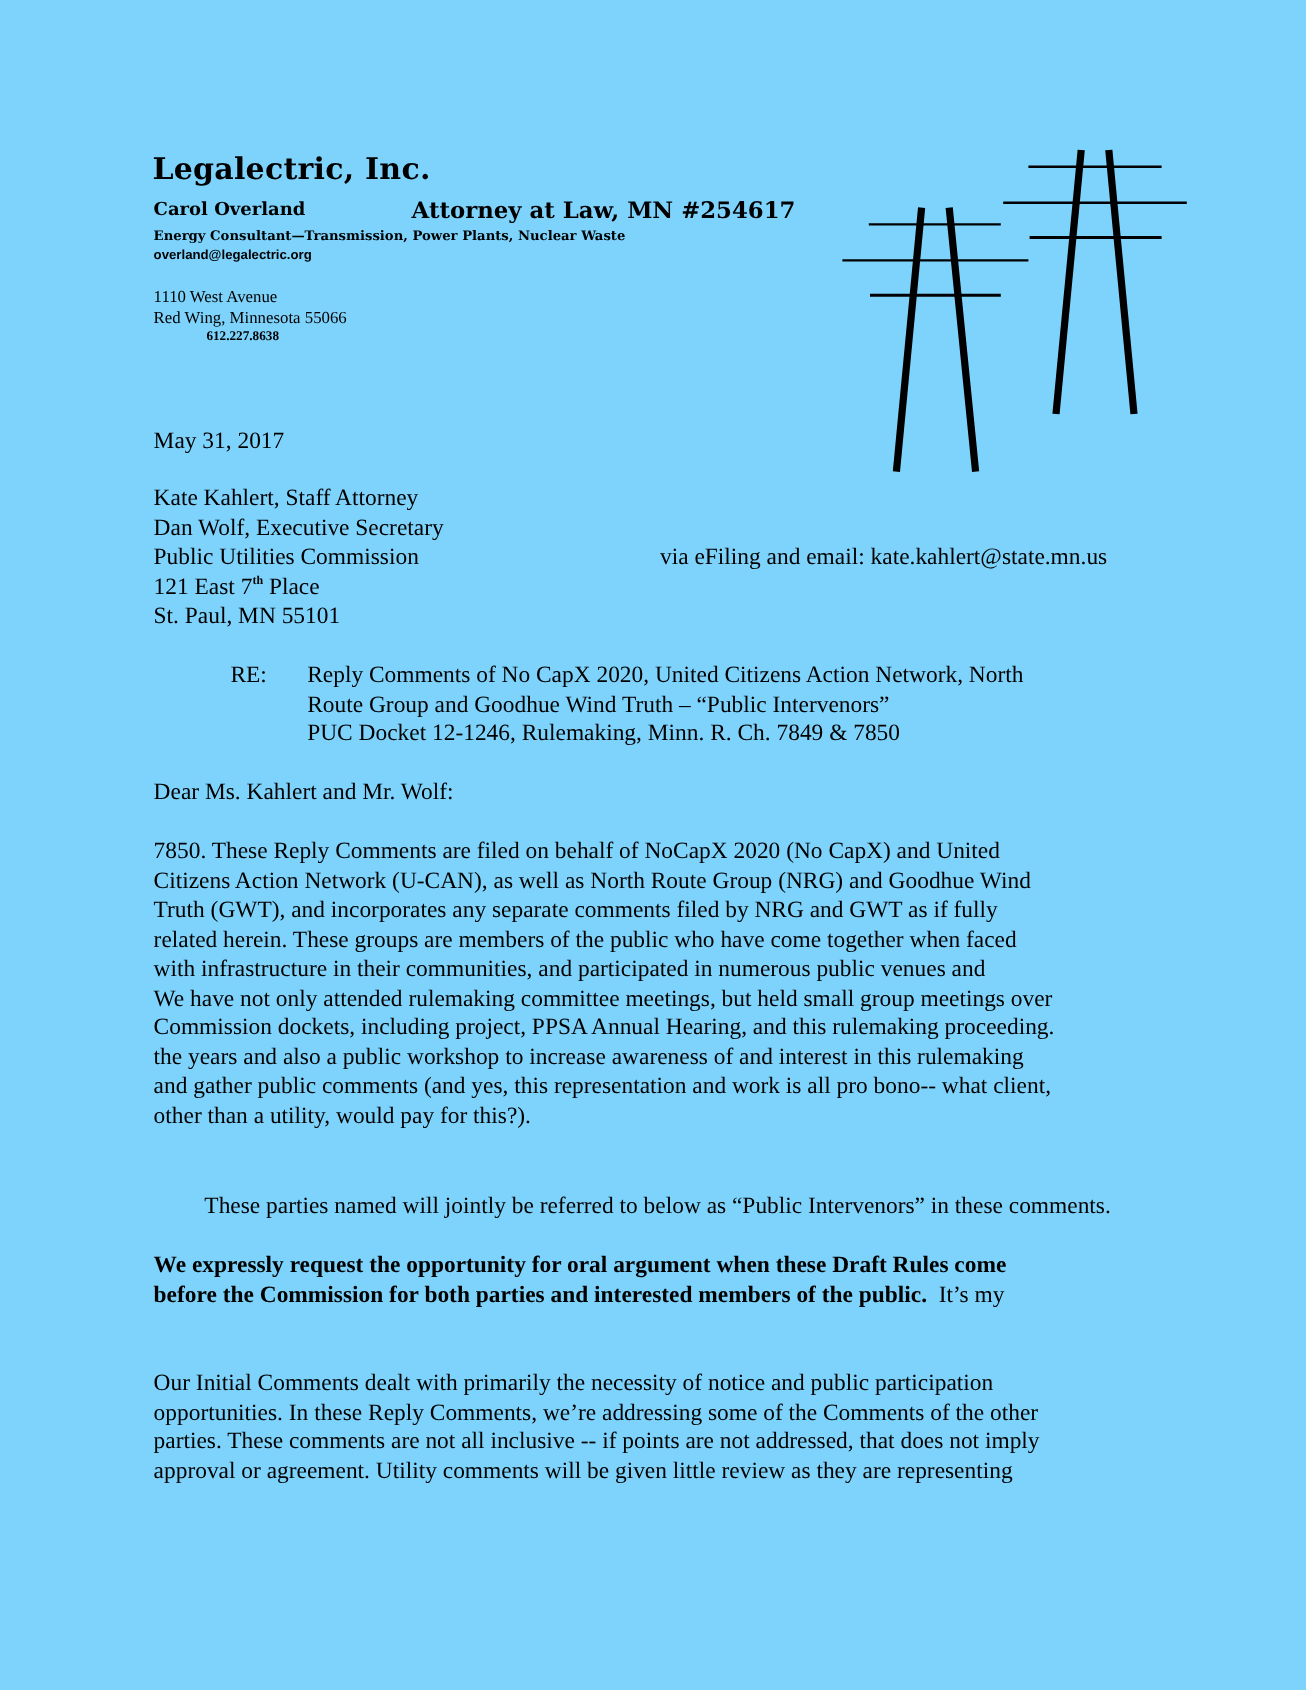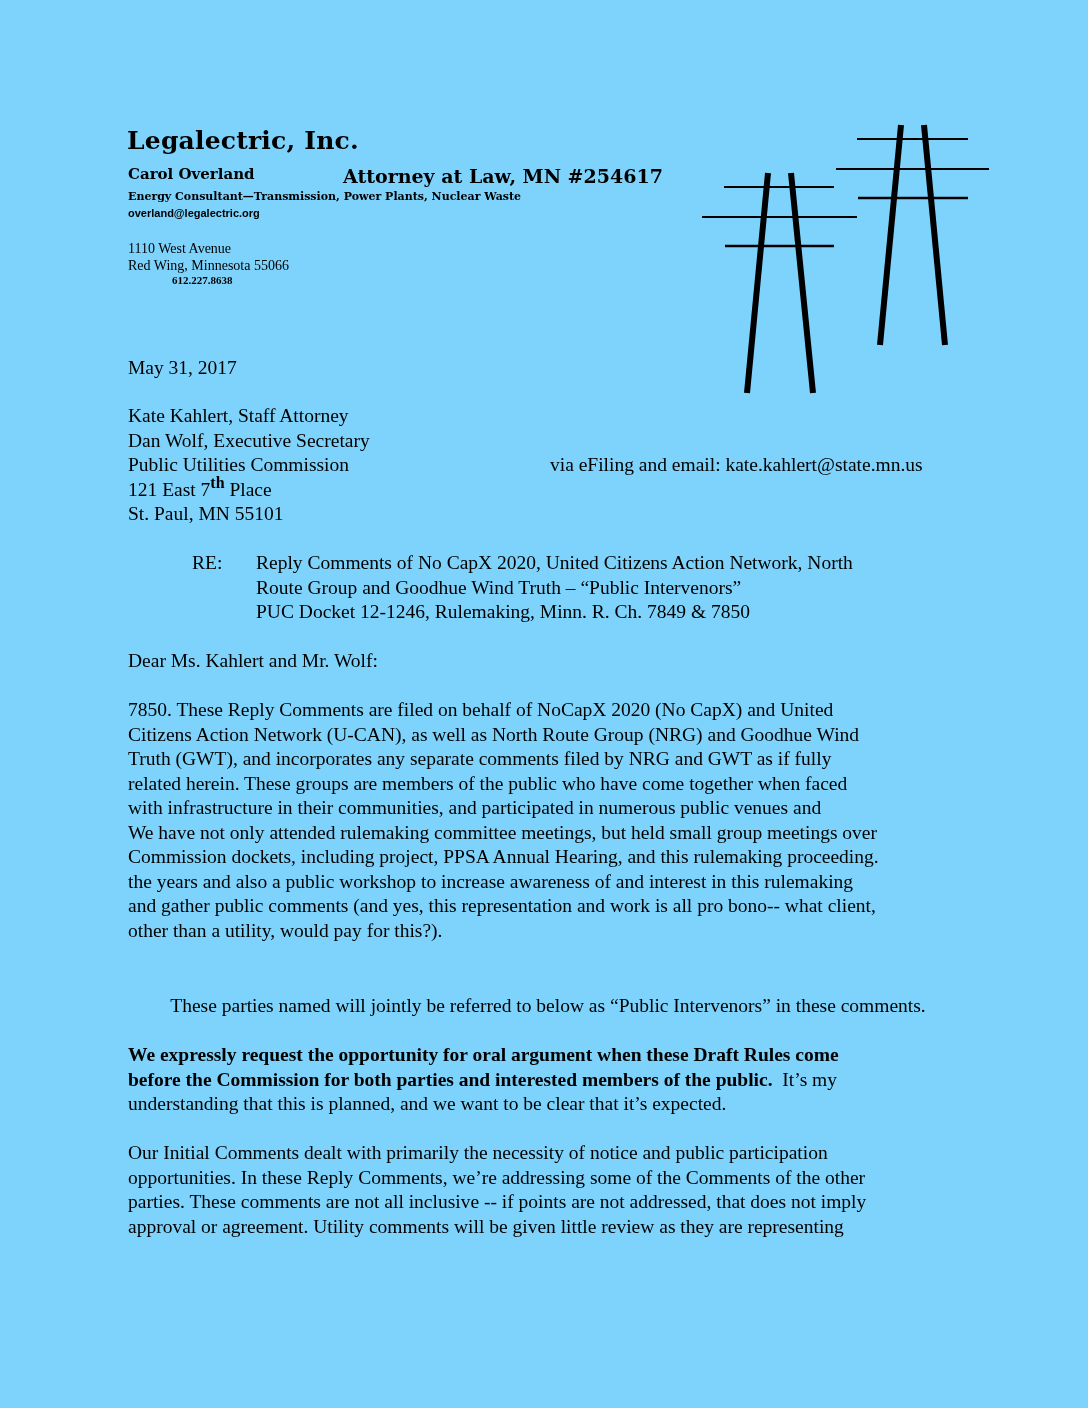--- a/index.html
+++ b/index.html
@@ -19,21 +19,21 @@
   .lh-phone { left: 128px; top: 274px; font-family: "Liberation Serif", serif; font-weight: bold; font-size: 11px; margin-left: 44px; }
 
   .logo { position: absolute; left: 690px; top: 110px; width: 320px; height: 300px; }
 
   
   .txt { font-family: "Liberation Serif", serif; font-size: 19.5px; line-height: 24.5px; }
   .date { left: 128px; top: 356px; }
   .addr-block { position: absolute; left: 128px; top: 404px; }
   .addr-block div { white-space: nowrap; }
   .via { left: 550px; top: 453px; }
-  sup.th { font-size: 16px; font-weight: bold; vertical-align: 8px; line-height: 0; }
+  sup.th { font-size: 10px; font-weight: bold; vertical-align: 8px; line-height: 0; }
 
   .re-label { left: 192px; top: 551px; }
   .re-lines { position: absolute; left: 256px; top: 551px; }
   .re-lines div { white-space: nowrap; }
 
   .salutation { left: 128px; top: 649px; }
 
   .para { position: absolute; left: 128px; width: 840px; }
   .para div { white-space: nowrap; }
   .p1 { top: 698px; }
@@ -108,21 +108,20 @@
     <div>other than a utility, would pay for this?).</div>
   </div>
 
   <div class="para txt p2">
     <div>These parties named will jointly be referred to below as “Public Intervenors” in these comments.</div>
   </div>
 
   <div class="para txt p3">
     <div class="bold">We expressly request the opportunity for oral argument when these Draft Rules come</div>
     <div><span class="bold">before the Commission for both parties and interested members of the public.</span><span style="white-space:pre">  It’s my</span></div>
-    <div>understanding that this is planned, and we want to be clear that it’s expected.</div>
   </div>
 
   <div class="para txt p4">
     <div>Our Initial Comments dealt with primarily the necessity of notice and public participation</div>
     <div>opportunities.  In these Reply Comments, we’re addressing some of the Comments of the other</div>
     <div>parties.  These comments are not all inclusive -- if points are not addressed, that does not imply</div>
     <div>approval or agreement.  Utility comments will be given little review as they are representing</div>
   </div>
 
 </div>

